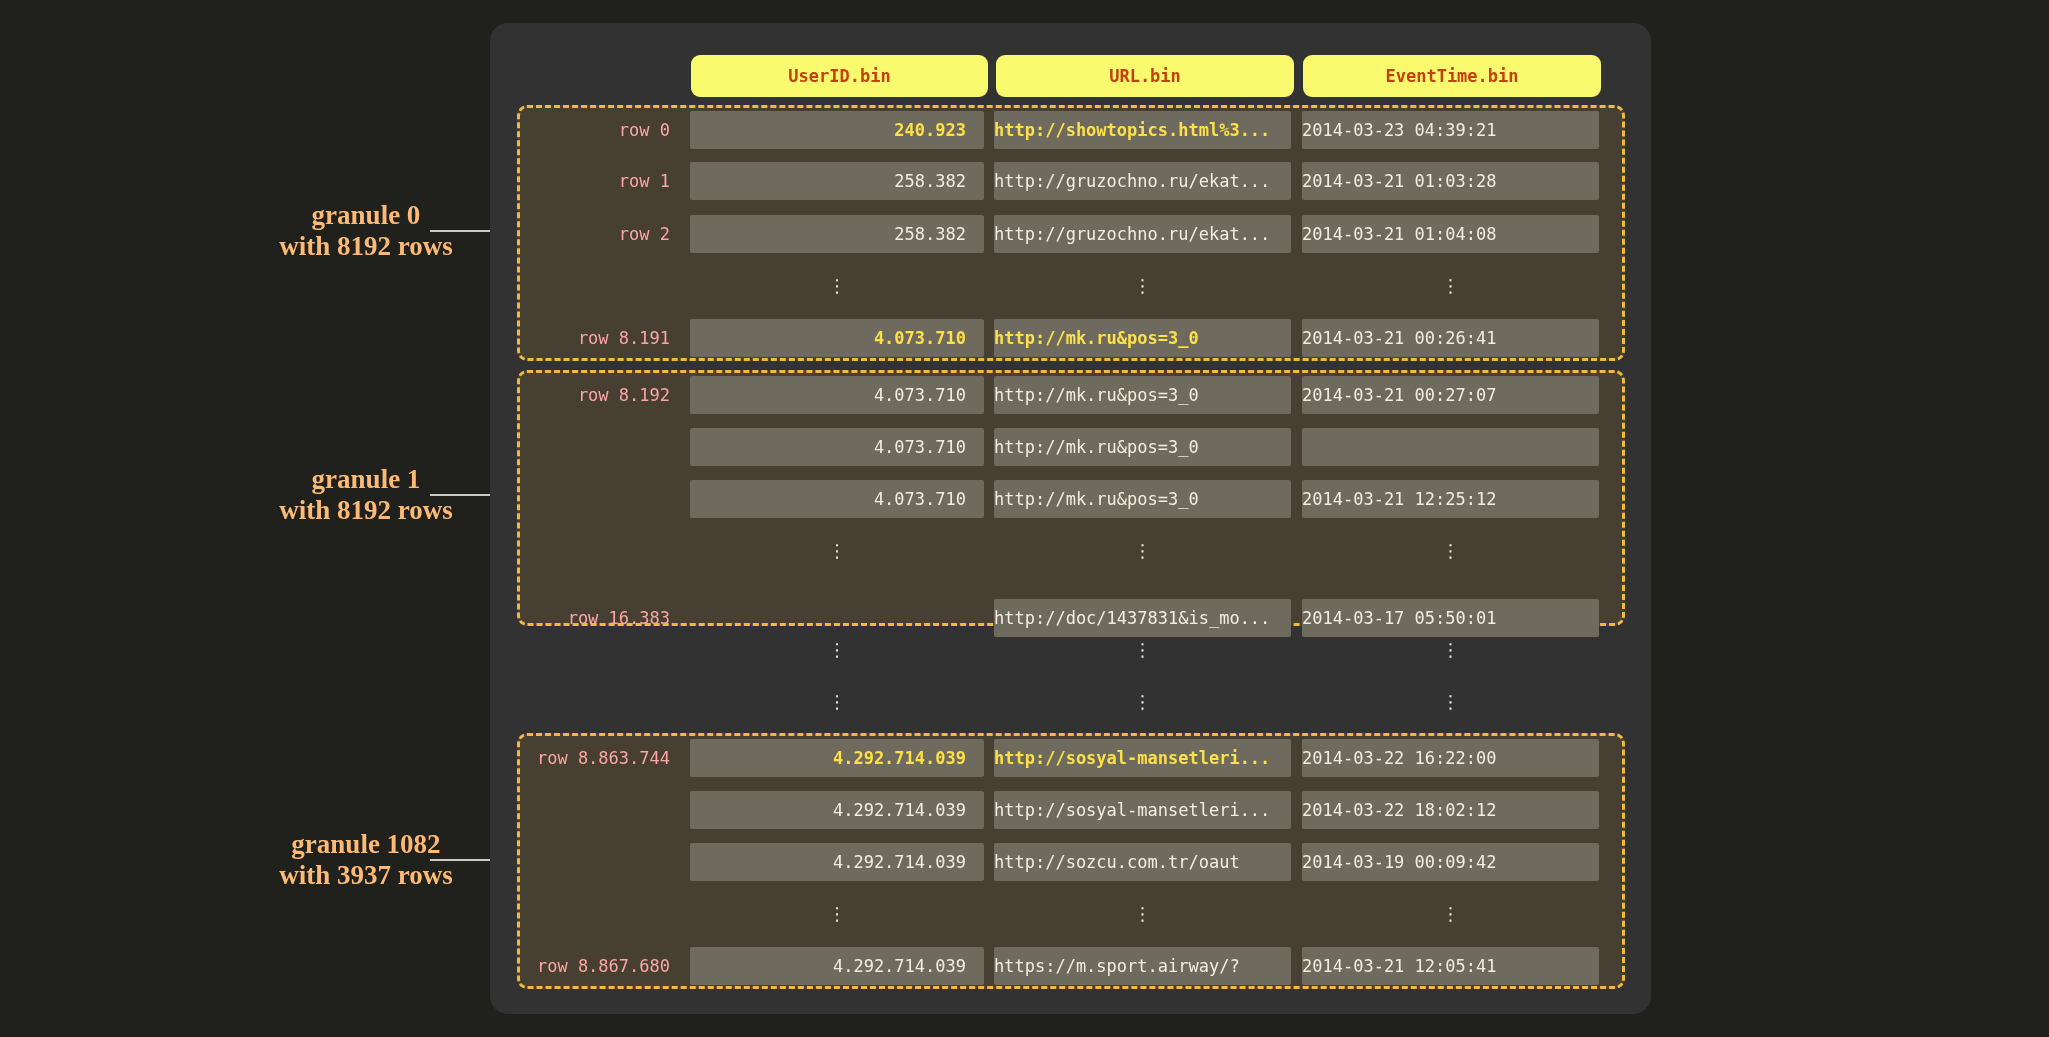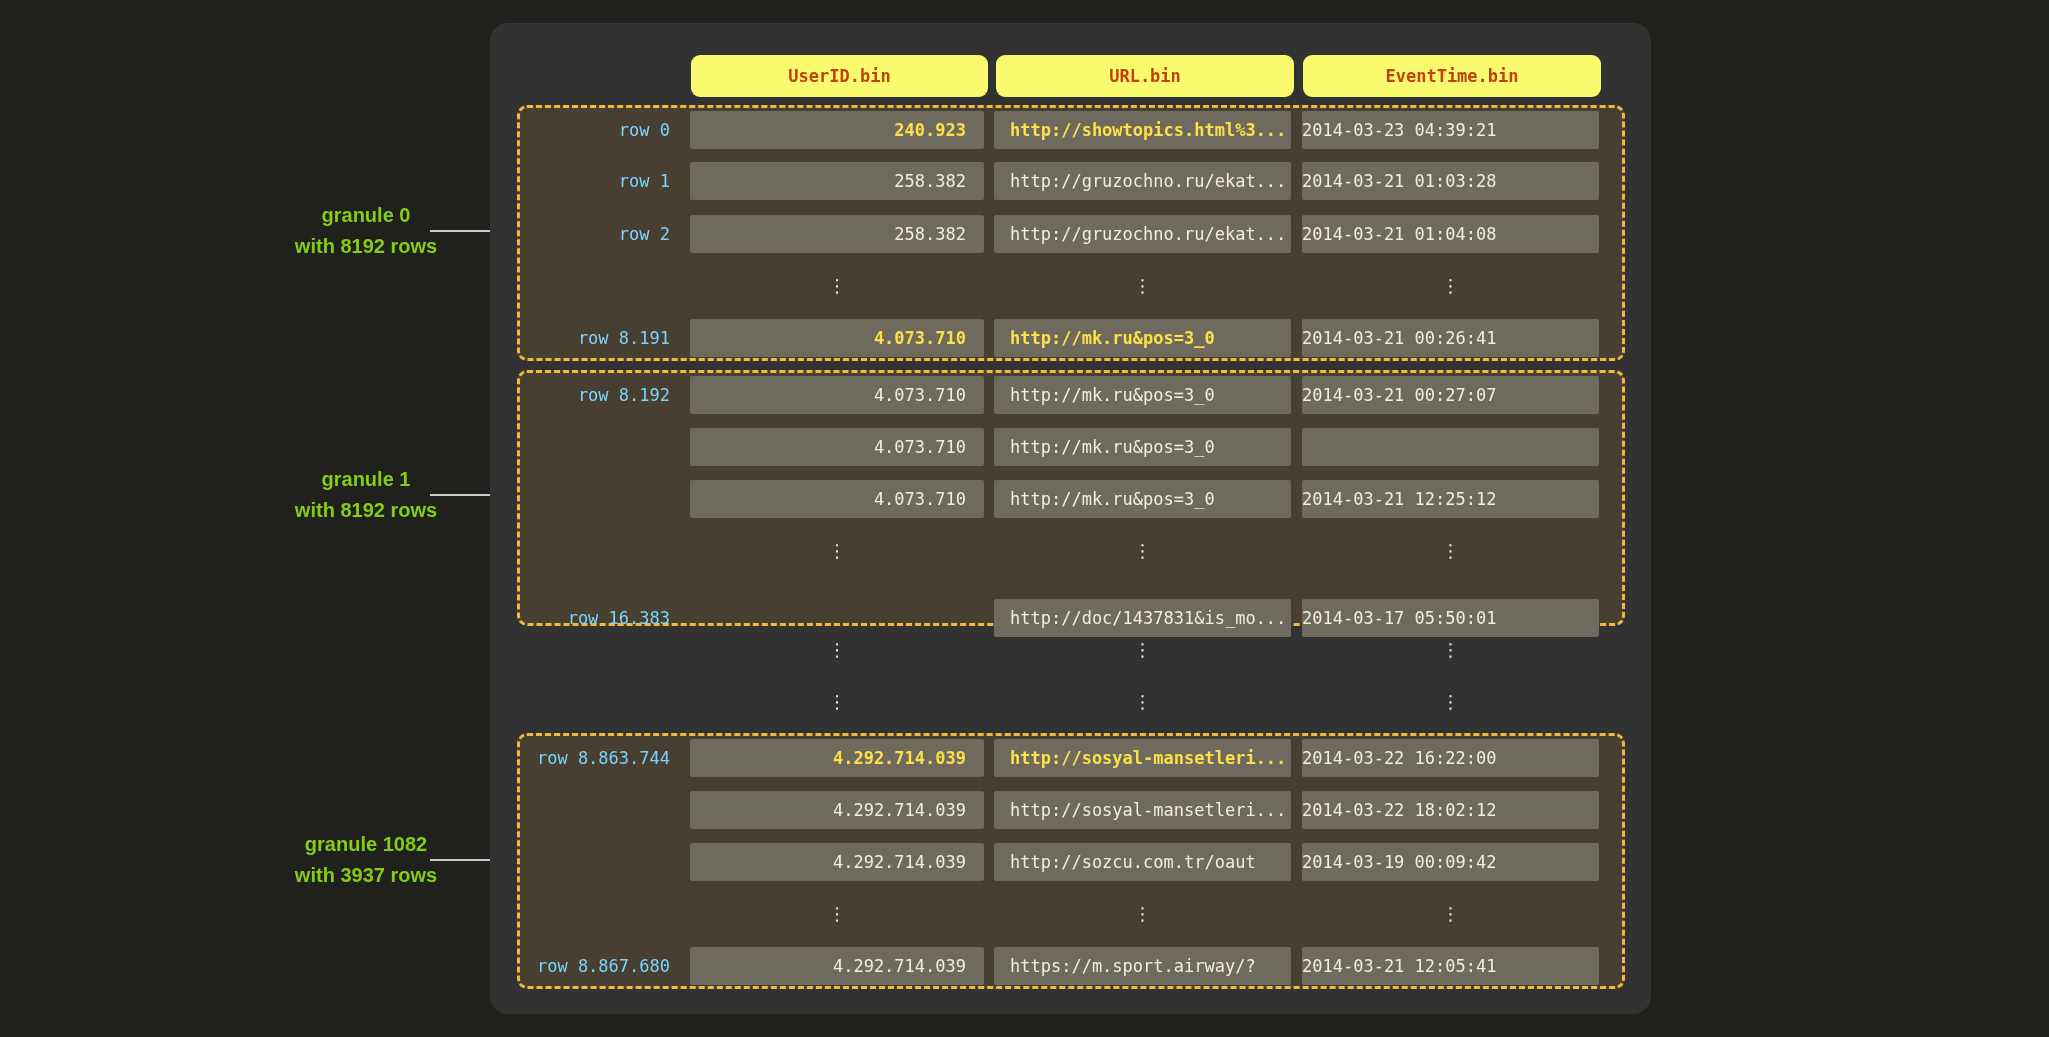--- a/index.html
+++ b/index.html
@@ -23,46 +23,46 @@
     position:absolute; left:27px; width:1108px; height:256px;
     border:3px dashed #f0bb3c; border-radius:10px; background:#474032;
     box-sizing:border-box;
   }
   .gbox.g0 { top:82px; }
   .gbox.g1 { top:347px; }
   .gbox.g2 { top:710px; }
   .grow { position:absolute; left:0; width:1102px; height:38px; }
   .rlabel {
     position:absolute; left:0; top:0; width:150px; height:38px;
-    color:#7dd3fc; font-size:17px; line-height:38px; text-align:right;
+    color:#fca5a5; font-size:17px; line-height:38px; text-align:right;
     white-space:nowrap;
   }
   .cell {
     position:absolute; top:0; height:38px; background:#6f6a5e; border-radius:2px;
     color:#f2edde; font-size:17px; line-height:38px; box-sizing:border-box;
     white-space:nowrap; overflow:hidden;
   }
   .cell.col0 { left:170px; width:294px; text-align:right; padding-right:18px; }
-  .cell.col1 { left:474px; width:297px; text-align:left; padding-left:16px; }
+  .cell.col1 { left:474px; width:297px; text-align:left; }
   .cell.col2 { left:782px; width:297px; text-align:left; }
   .cell.hl { color:#fde047; font-weight:bold; }
   .dcell {
     position:absolute; top:0; height:38px; background:transparent;
     color:#efeadb; font-size:18px; line-height:38px; text-align:center;
   }
   .dcell.col0 { left:170px; width:294px; }
   .dcell.col1 { left:474px; width:297px; }
   .dcell.col2 { left:782px; width:297px; }
   .middots { position:absolute; left:30px; width:1108px; height:38px; }
   .middots.m0 { top:608px; }
   .middots.m1 { top:660px; }
   .glabel {
     position:absolute; width:230px; left:251px;
-    color:#84cc16; font-family:Liberation Sans, sans-serif; font-weight:bold;
-    font-size:20px; line-height:31px; text-align:center;
+    color:#fdba74; font-family:Liberation Serif, serif; font-weight:bold;
+    font-size:27px; line-height:31px; text-align:center;
   }
   .glabel.l0 { top:200px; }
   .glabel.l1 { top:464px; }
   .glabel.l2 { top:829px; }
   .arrow-line { position:absolute; left:430px; width:68px; height:2px; background:#c9c9c9; }
   .arrow-line.a0 { top:230px; }
   .arrow-line.a1 { top:494px; }
   .arrow-line.a2 { top:859px; }
   .arrow-head {
     position:absolute; left:497px; width:0; height:0;

